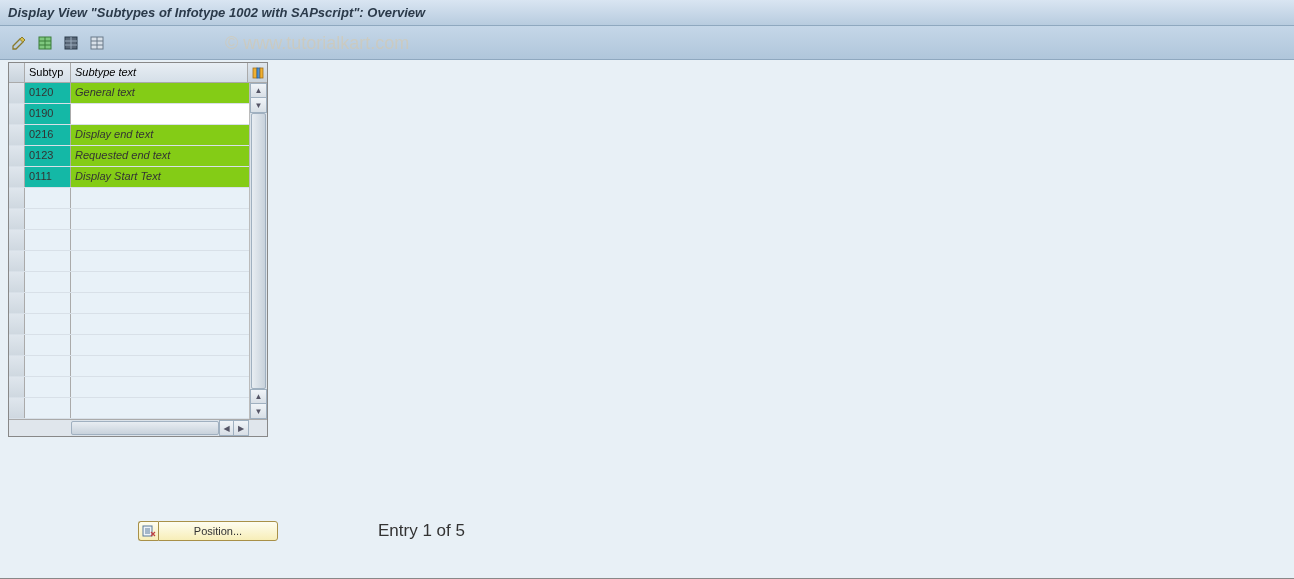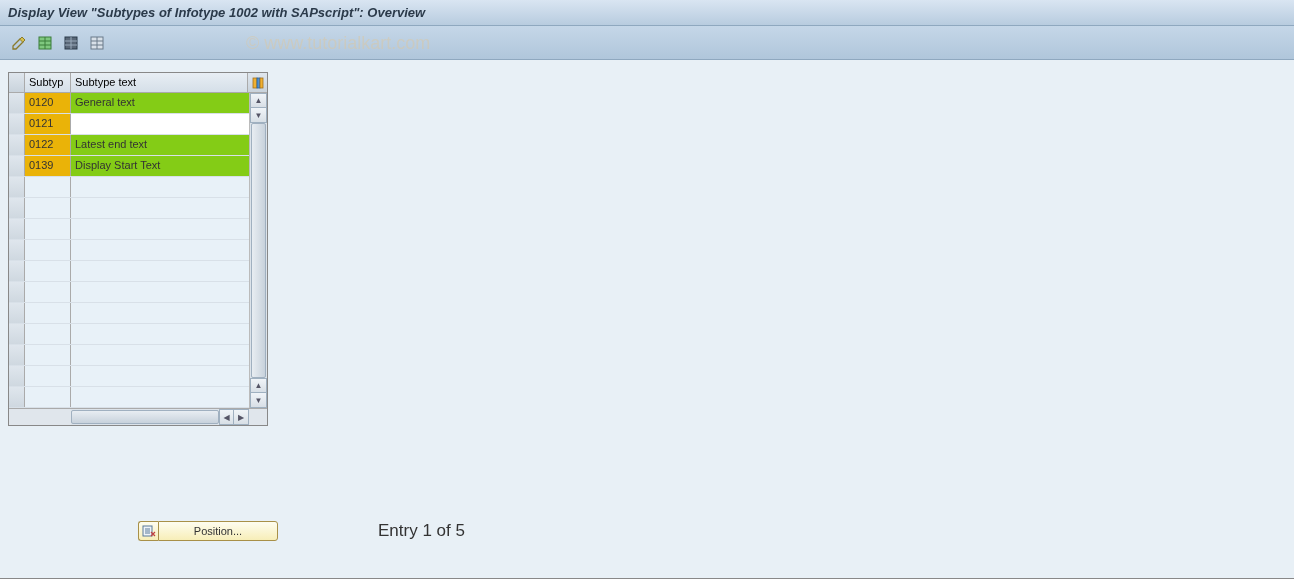--- a/index.html
+++ b/index.html
@@ -40,33 +40,33 @@
       width: 22px;
       height: 22px;
       display: flex;
       align-items: center;
       justify-content: center;
       cursor: pointer;
       border-radius: 2px;
     }
     .watermark {
       position: absolute;
-      left: 246px;
+      left: 225px;
       top: 50%;
       transform: translateY(-50%);
       color: #d8c8a8;
       font-size: 18px;
       font-weight: normal;
       opacity: 0.55;
       pointer-events: none;
     }
     .content {
       background: #e8f0f6;
       height: calc(100% - 60px);
-      padding: 12px 8px;
+      padding: 2px 8px;
       position: relative;
     }
     .table-wrapper {
       display: inline-block;
       background: #fff;
       border: 1px solid #888;
       width: 260px;
     }
     .table-header {
       display: flex;
@@ -82,20 +82,21 @@
     }
     .col-subtyp {
       width: 46px;
       border-right: 1px solid #aaa;
       padding: 3px 4px;
       flex-shrink: 0;
     }
     .col-text {
       flex: 1;
       padding: 3px 4px;
+      font-style: italic;
     }
     .col-config {
       width: 20px;
       background: linear-gradient(to bottom, #dfe6ed, #c9d3dc);
       border-left: 1px solid #aaa;
       flex-shrink: 0;
       display: flex;
       align-items: center;
       justify-content: center;
       cursor: pointer;
@@ -110,21 +111,21 @@
       display: flex;
       height: 21px;
       border-bottom: 1px solid #d8e0e8;
     }
     .row .col-selector {
       background: linear-gradient(to bottom, #dfe6ed, #cfd8e0);
       border-right: 1px solid #aaa;
       cursor: pointer;
     }
     .row .col-subtyp {
-      background: #eab308;
+      background: #14b8a6;
       padding: 3px 4px;
       color: #333;
     }
     .row .col-text {
       background: #84cc16;
       padding: 3px 4px;
       color: #333;
     }
     .row.empty .col-subtyp,
     .row.empty .col-text {
@@ -312,30 +313,35 @@
     </div>
     <div class="table-body">
       <div class="rows" id="rows">
           <div class="row">
             <div class="col-selector"></div>
             <div class="col-subtyp">0120</div>
             <div class="col-text">General text</div>
           </div>
           <div class="row">
             <div class="col-selector"></div>
-            <div class="col-subtyp">0121</div>
+            <div class="col-subtyp">0190</div>
           </div>
           <div class="row">
             <div class="col-selector"></div>
-            <div class="col-subtyp">0122</div>
-            <div class="col-text">Latest end text</div>
+            <div class="col-subtyp">0216</div>
+            <div class="col-text">Display end text</div>
           </div>
           <div class="row">
             <div class="col-selector"></div>
-            <div class="col-subtyp">0139</div>
+            <div class="col-subtyp">0123</div>
+            <div class="col-text">Requested end text</div>
+          </div>
+          <div class="row">
+            <div class="col-selector"></div>
+            <div class="col-subtyp">0111</div>
             <div class="col-text">Display Start Text</div>
           </div>
           <div class="row empty">
             <div class="col-selector"></div>
             <div class="col-subtyp"></div>
             <div class="col-text"></div>
           </div>
           <div class="row empty">
             <div class="col-selector"></div>
             <div class="col-subtyp"></div>

